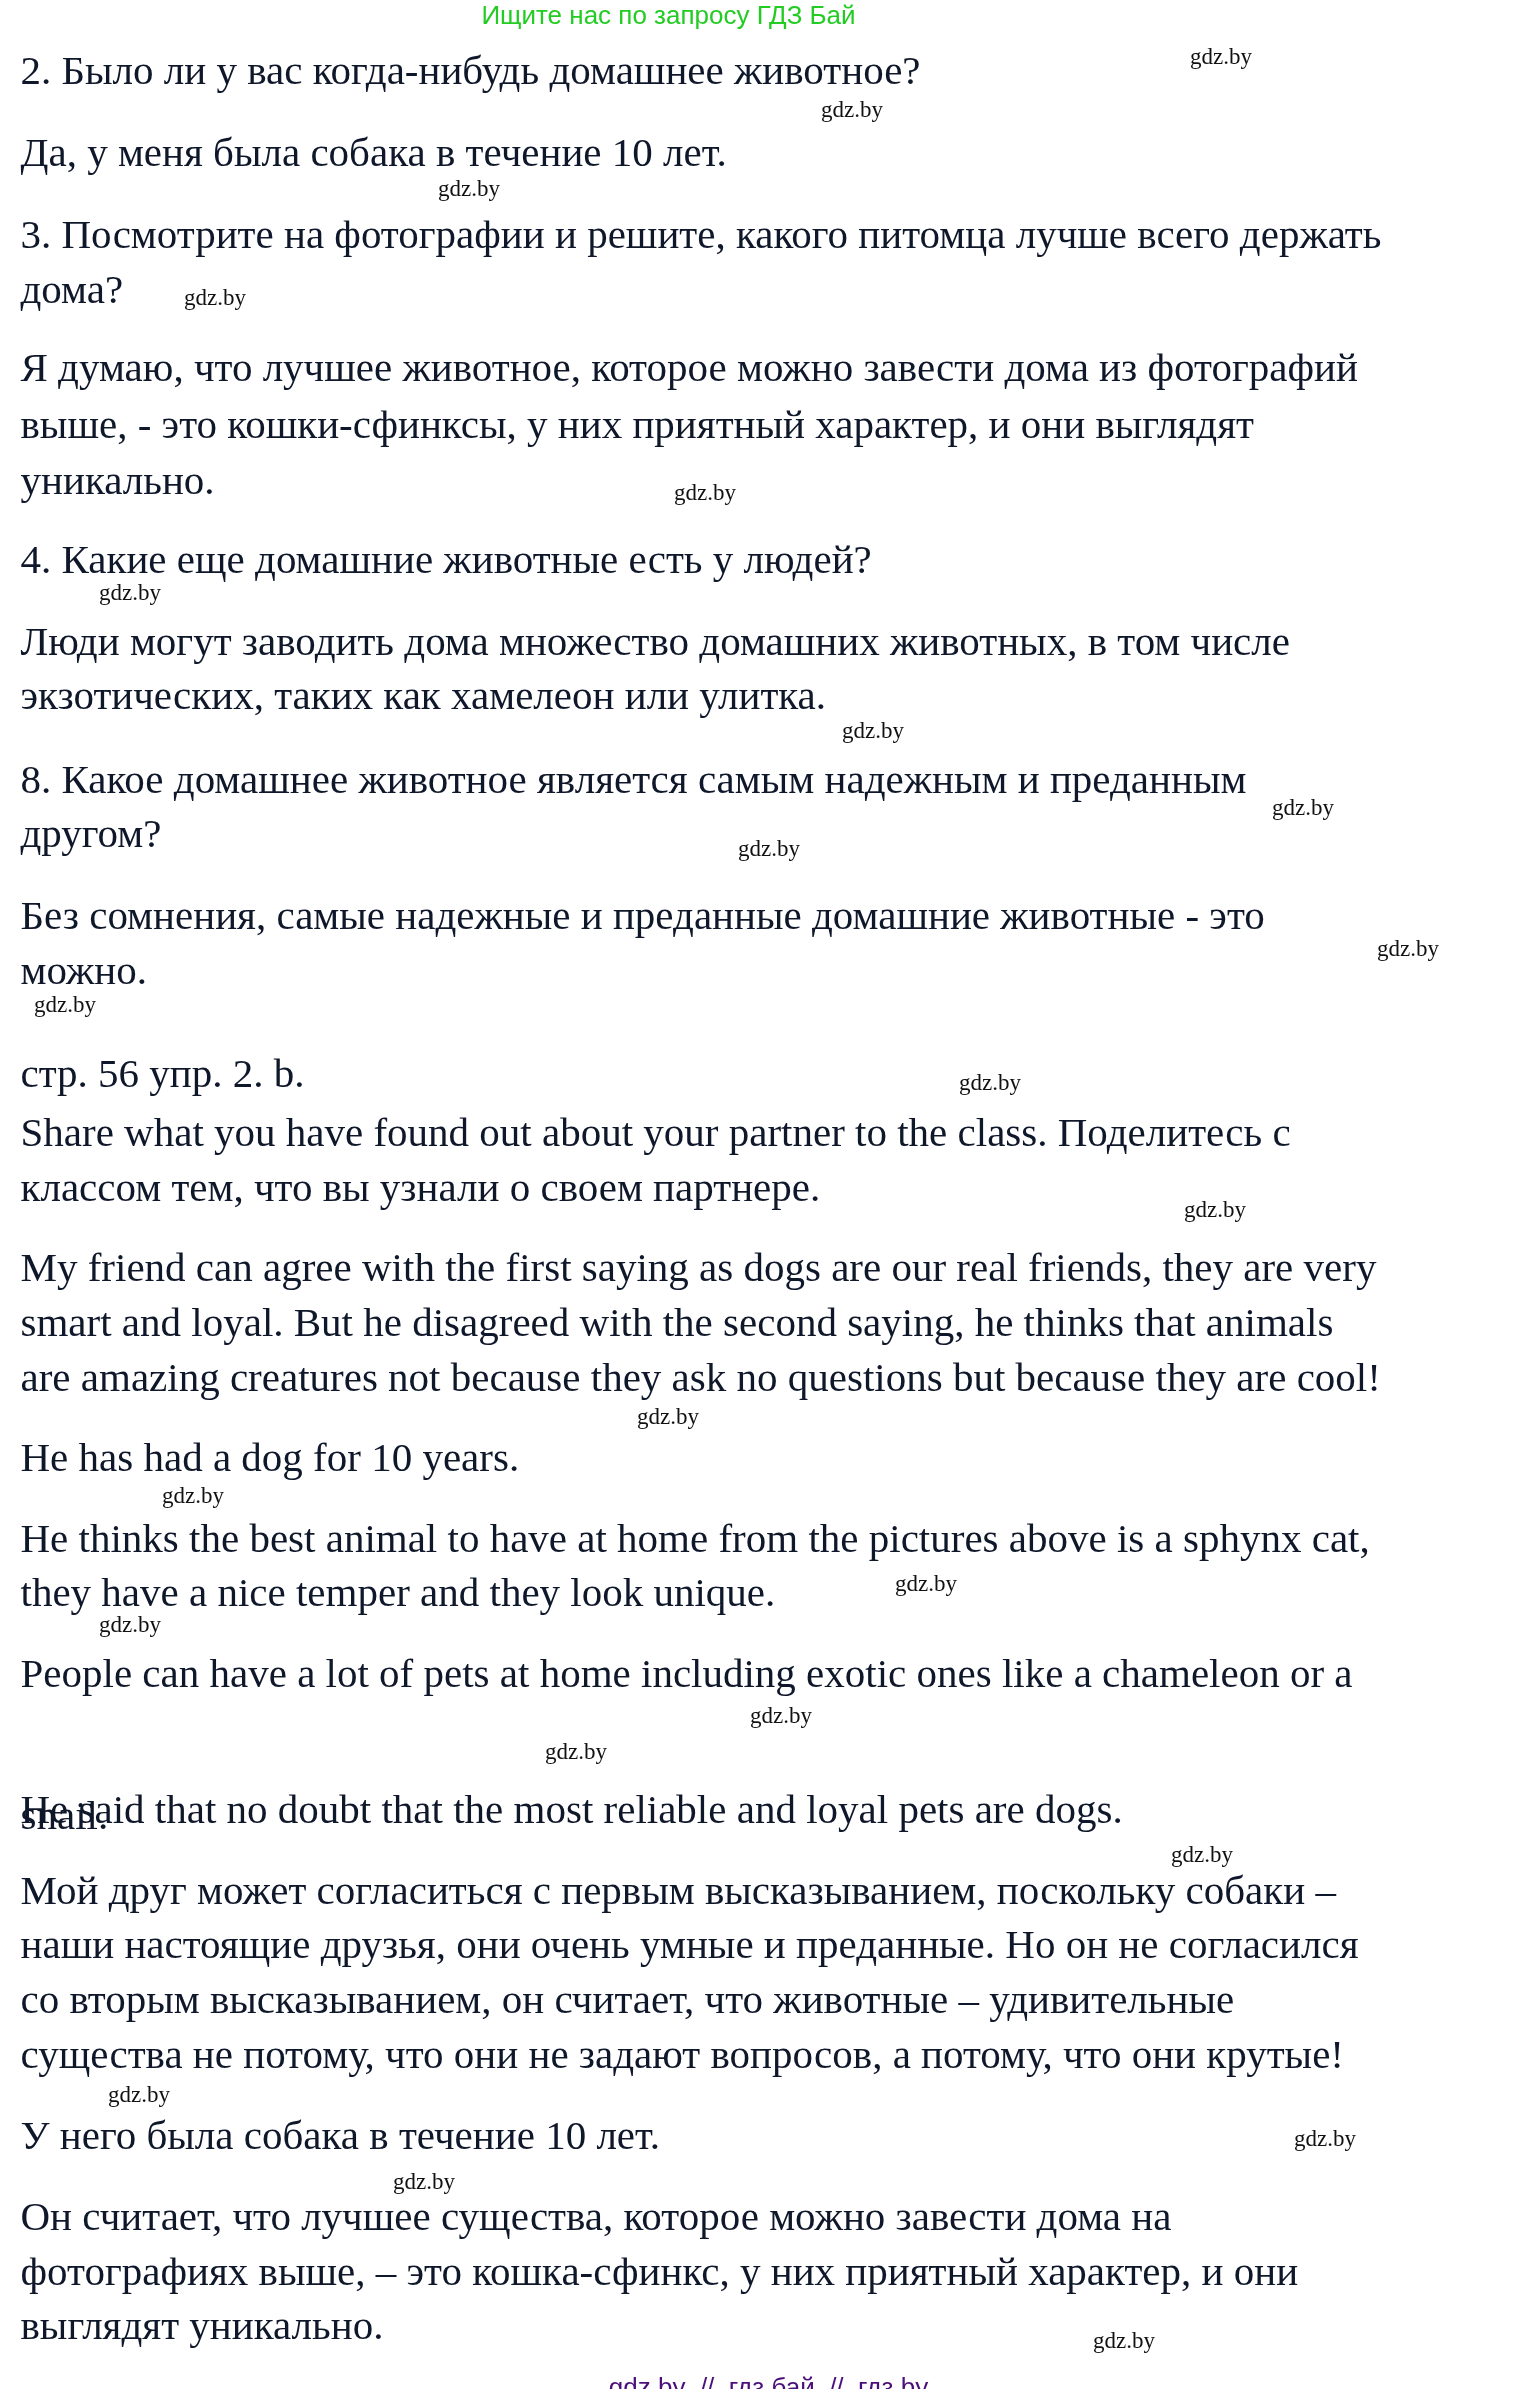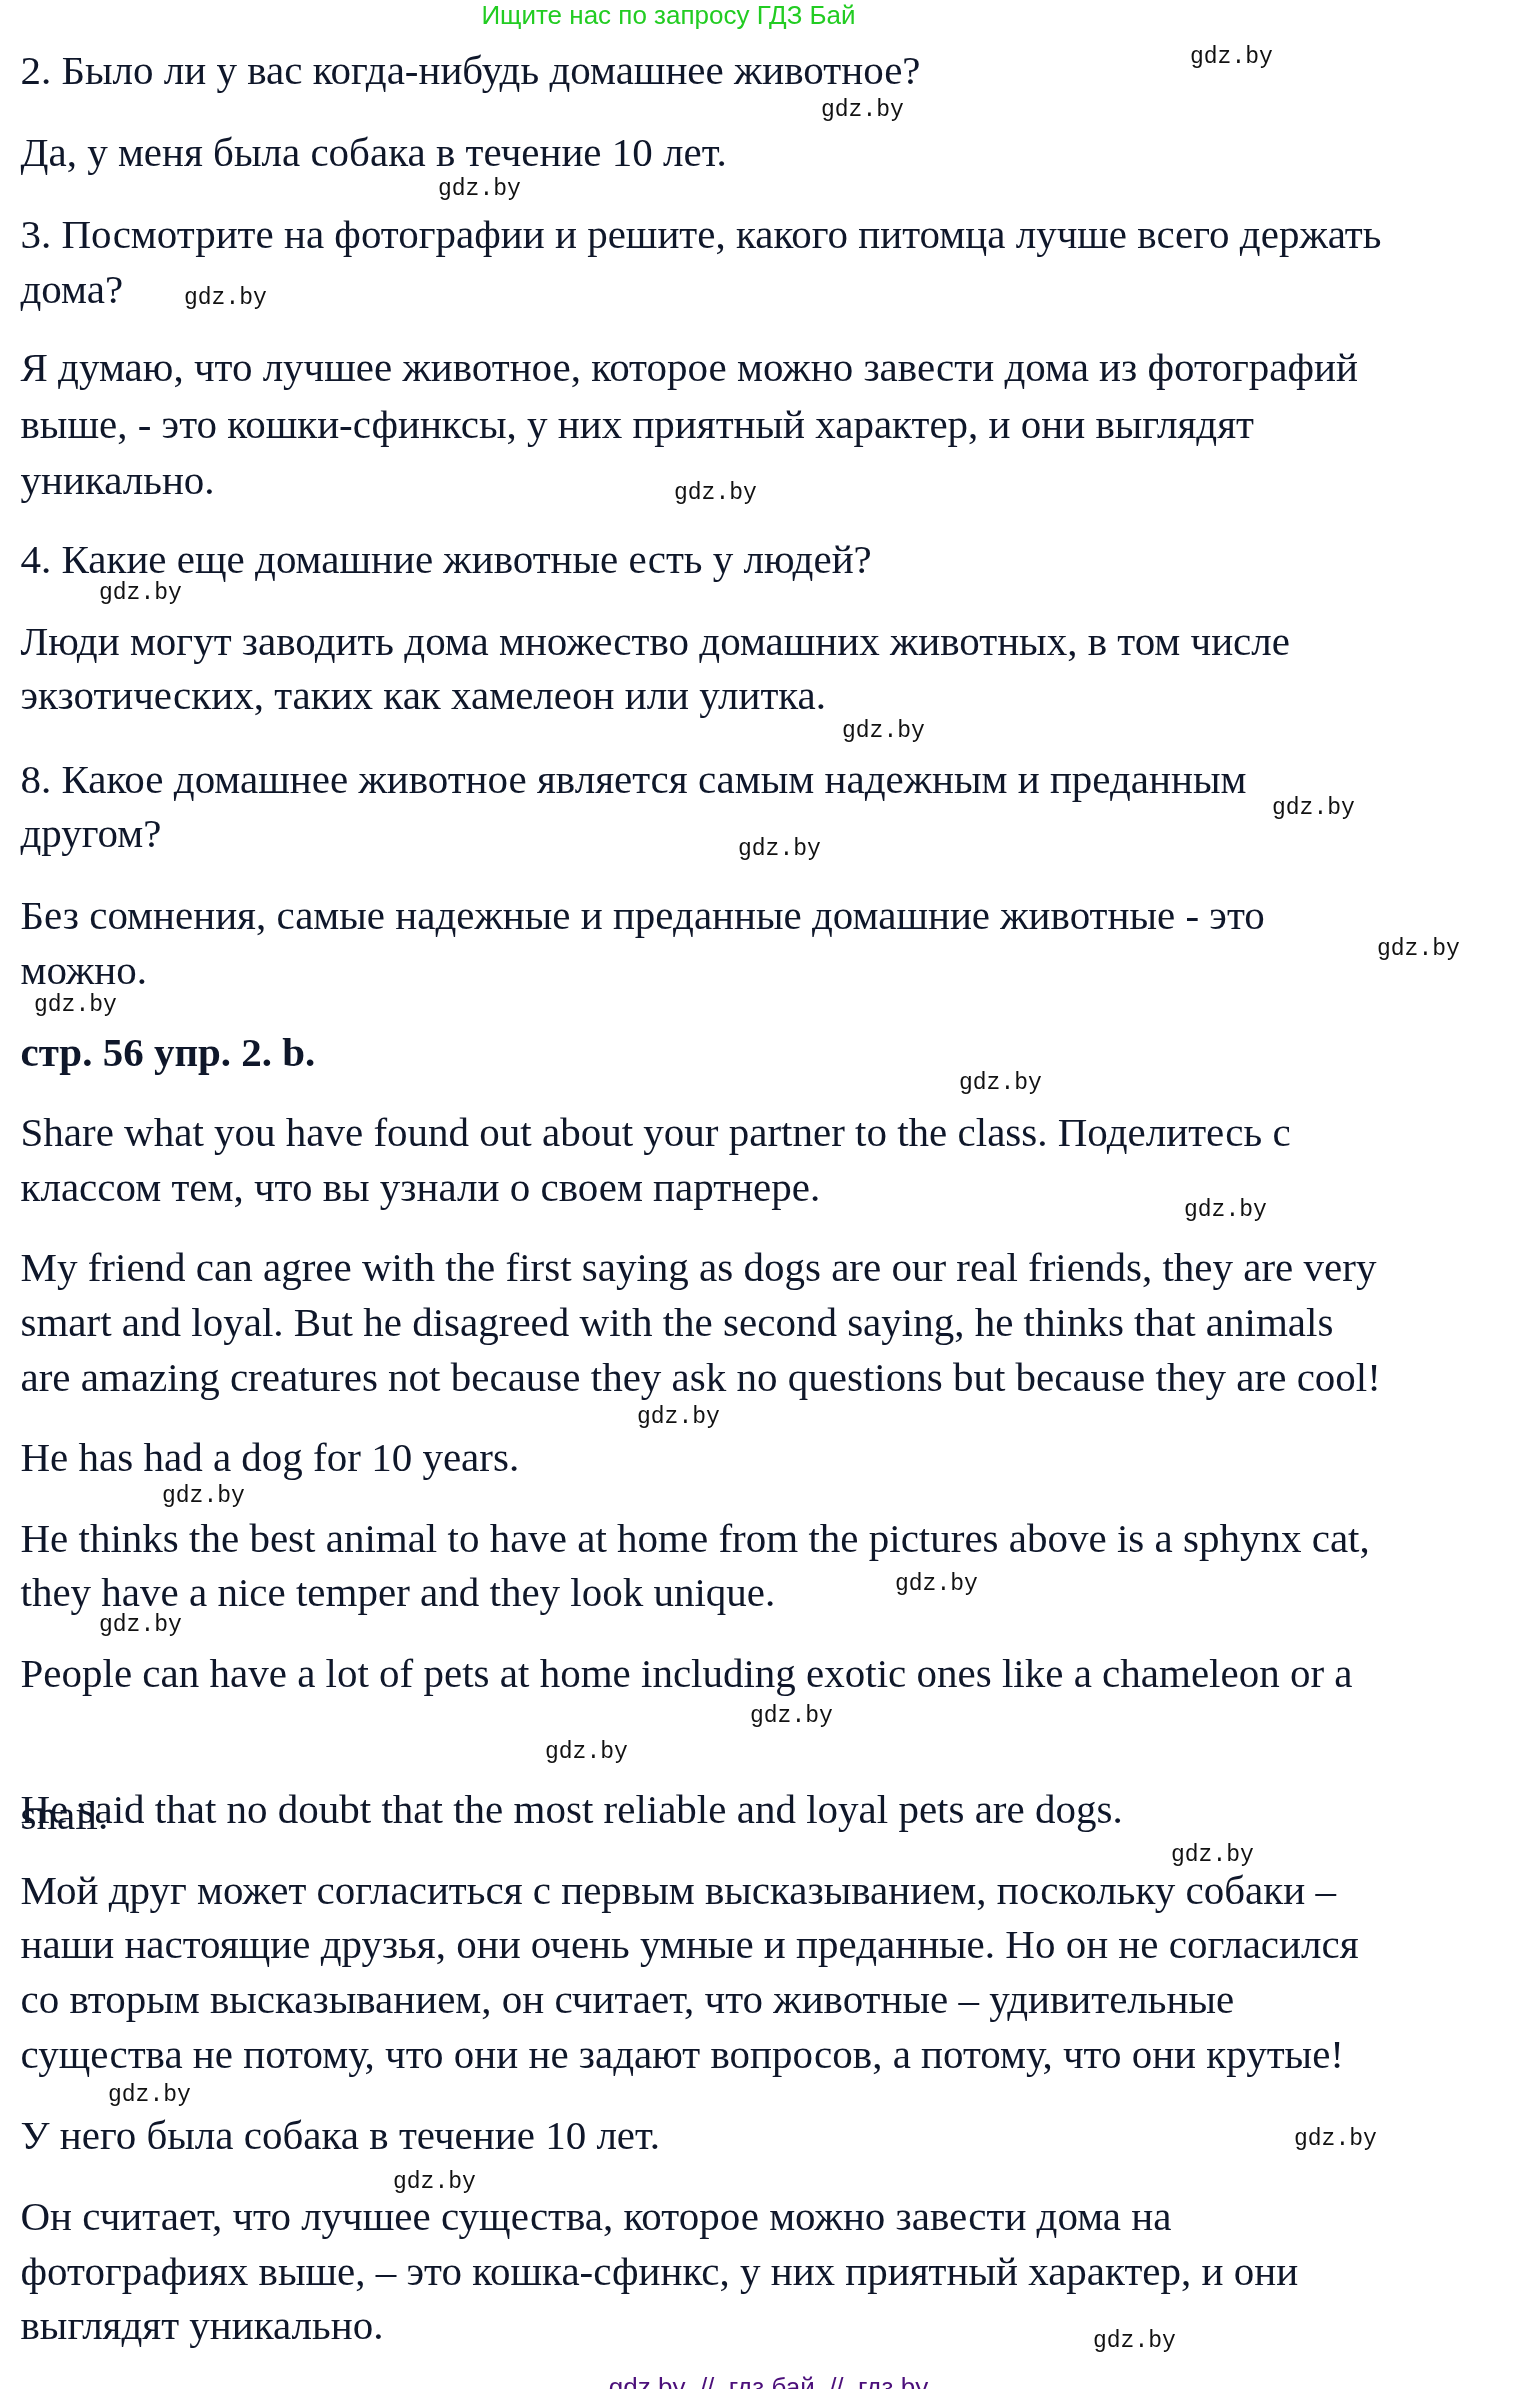--- a/index.html
+++ b/index.html
@@ -11,23 +11,23 @@
   .ftr {
     position: absolute; left: 0; width: 1537px; top: 2372px; text-align: center;
     font-family: "Liberation Sans", sans-serif; font-size: 26px; color: #4b0f7a; line-height: 30px;
     white-space: pre;
   }
   .ln {
     position: absolute; left: 20.5px;
     font-family: "Liberation Serif", serif; font-size: 41px; color: #0f172a;
     line-height: 47px; white-space: nowrap;
   }
-  .ln.bold { font-weight: bold; }
+  .ln.bold { font-weight: normal; margin-top: 21px; }
   .wm {
-    position: absolute; font-family: Liberation Mono, monospace; font-size: 23px;
+    position: absolute; font-family: Liberation Serif, serif; font-size: 23px;
     color: #111111; line-height: 26px; white-space: nowrap;
   }
 </style>
 </head>
 <body>
 
 <div class="hdr">Ищите нас по запросу ГДЗ Бай</div>
 
 <div class="ln" style="top:47px">2. Было ли у вас когда-нибудь домашнее животное?</div>
 <div class="ln" style="top:129px">Да, у меня была собака в течение 10 лет.</div>

